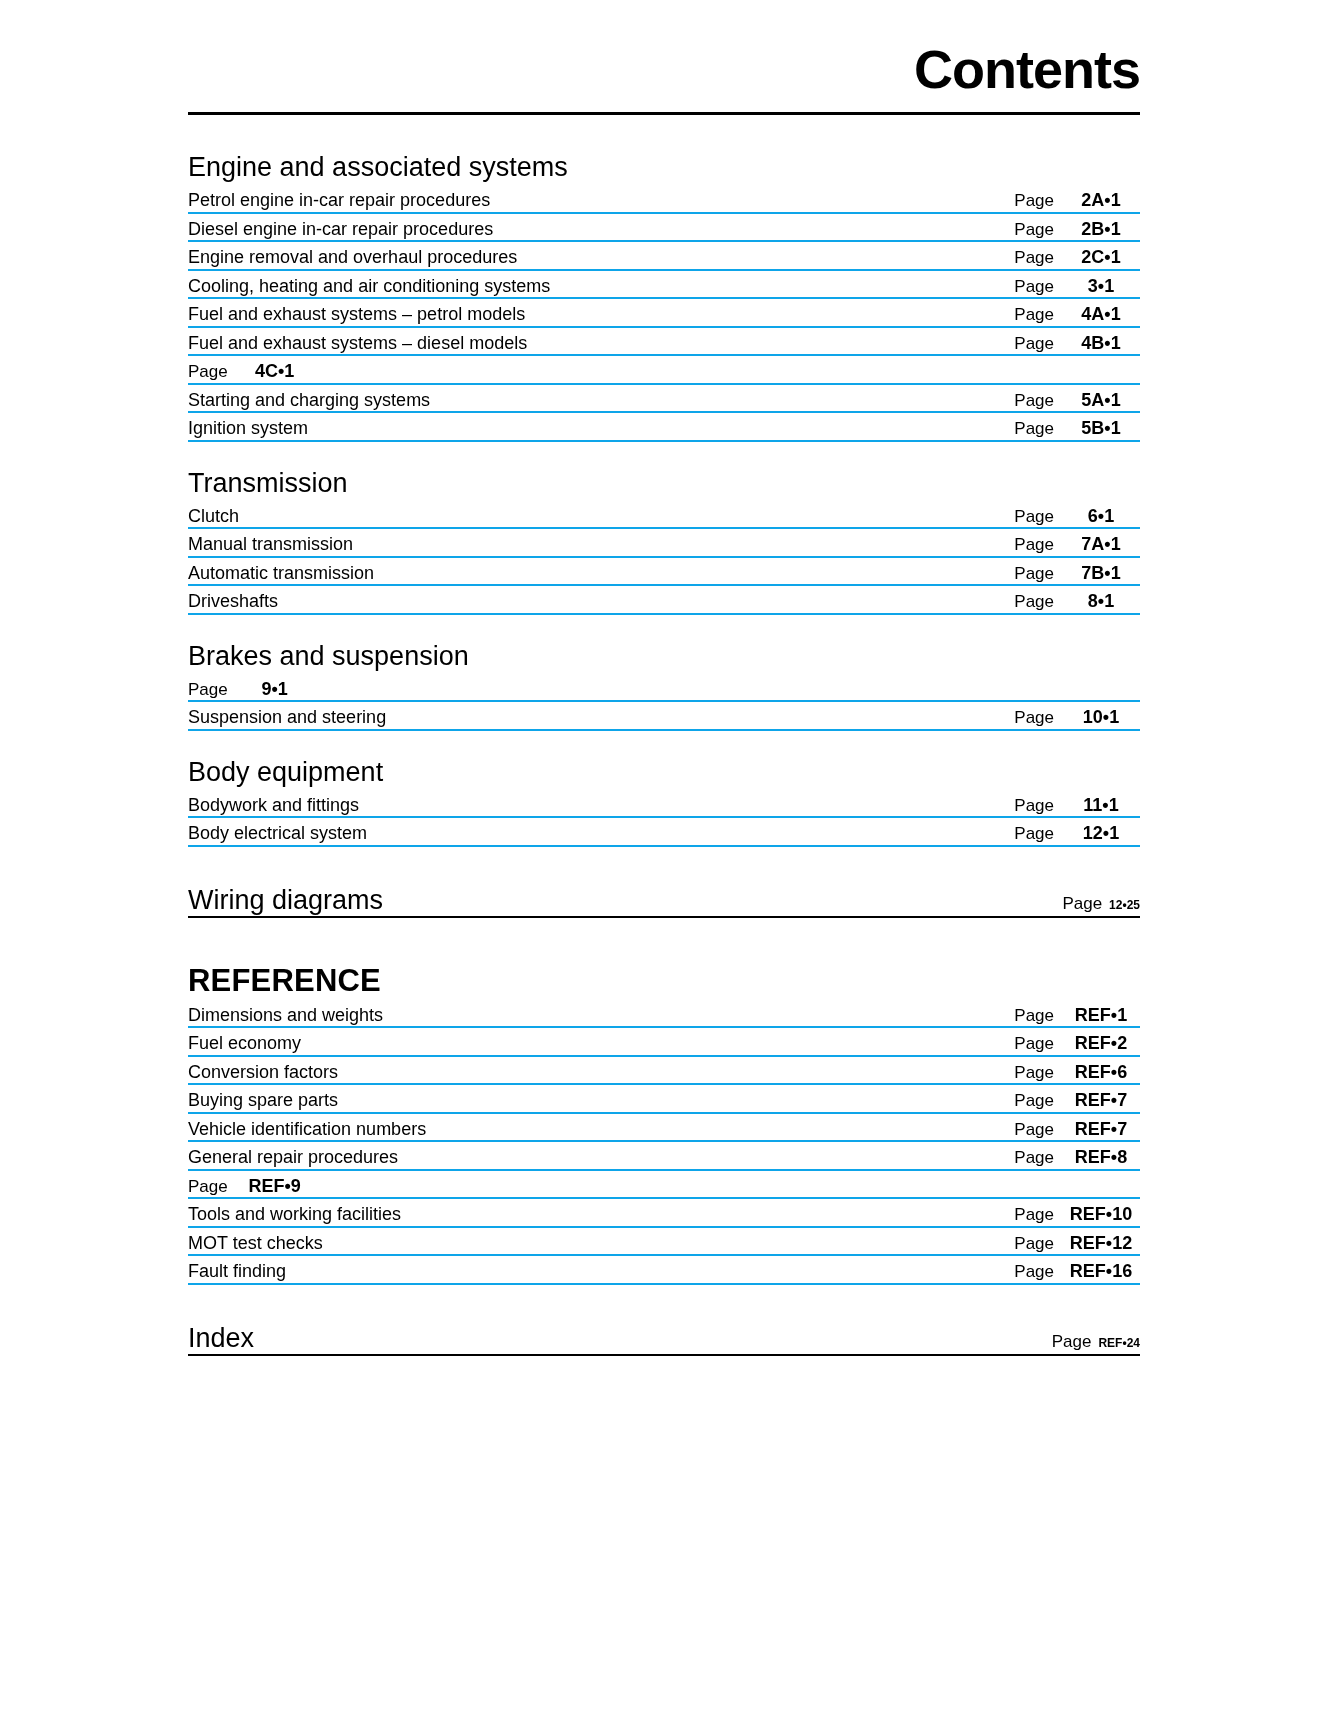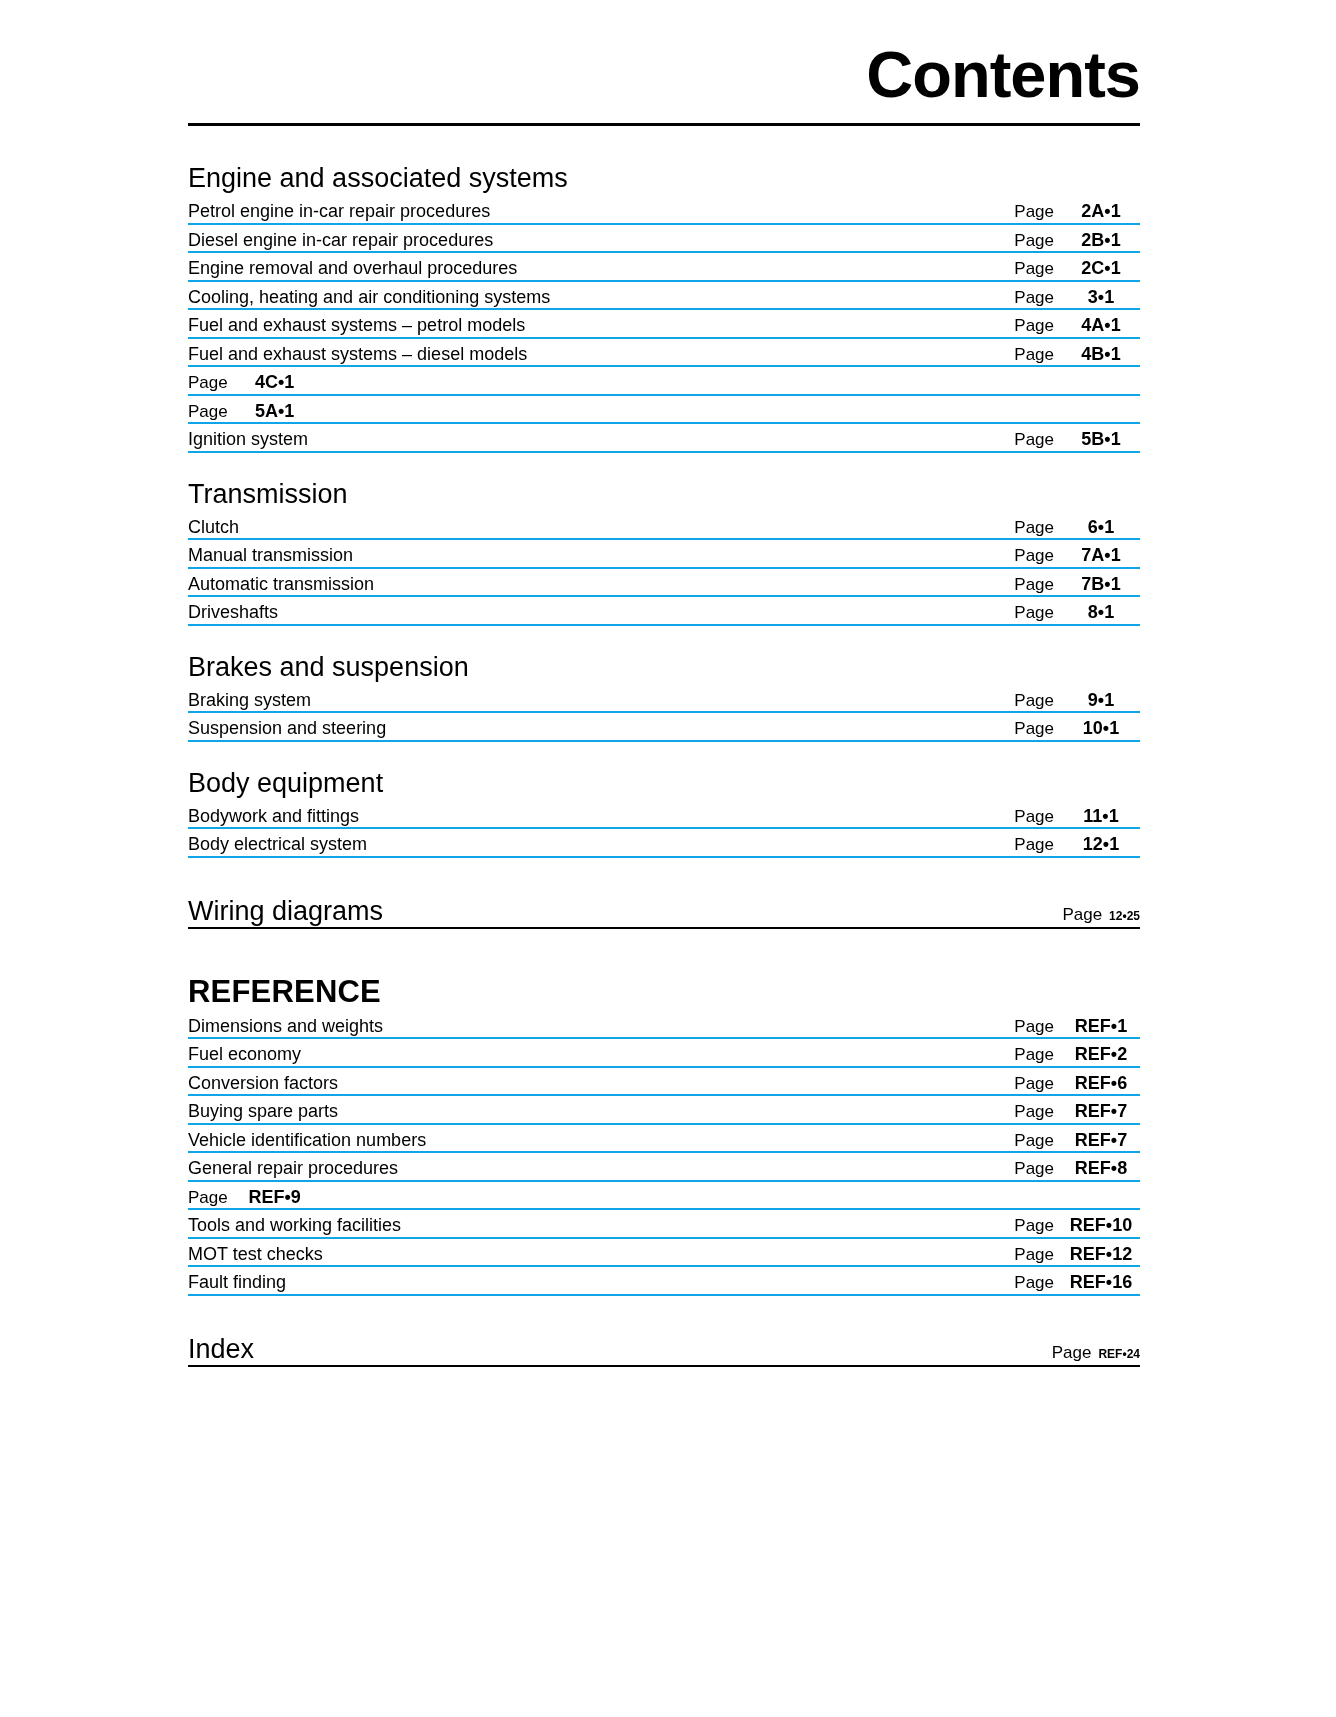--- a/index.html
+++ b/index.html
@@ -27,21 +27,21 @@
   .content-area {
     position: absolute;
     left: 188px;
     top: 0;
     width: 952px;
   }
 
   
   .doc-title {
     text-align: right;
-    font-size: 65px;
+    font-size: 54px;
     font-weight: bold;
     letter-spacing: -1px;
     line-height: 1;
     padding-top: 42px;
     padding-bottom: 10px;
     font-family: "Liberation Sans", sans-serif;
   }
 
   .title-rule {
     border-top: 3px solid #000;
@@ -179,20 +179,21 @@
       <div class="entry">
         <span class="entry-title">Fuel and exhaust systems – diesel models</span>
         <span class="page-word">Page</span>
         <span class="page-ref">4B•1</span>
       </div>
       <div class="entry">
         <span class="page-word">Page</span>
         <span class="page-ref">4C•1</span>
       </div>
       <div class="entry">
+        <span class="entry-title">Starting and charging systems</span>
         <span class="page-word">Page</span>
         <span class="page-ref">5A•1</span>
       </div>
       <div class="entry">
         <span class="entry-title">Ignition system</span>
         <span class="page-word">Page</span>
         <span class="page-ref">5B•1</span>
       </div>
     </div>
 
@@ -216,21 +217,20 @@
       <div class="entry">
         <span class="entry-title">Driveshafts</span>
         <span class="page-word">Page</span>
         <span class="page-ref">8•1</span>
       </div>
     </div>
 
     <div class="group-heading">Brakes and suspension</div>
     <div>
       <div class="entry">
-        <span class="entry-title">Braking system</span>
         <span class="page-word">Page</span>
         <span class="page-ref">9•1</span>
       </div>
       <div class="entry">
         <span class="entry-title">Suspension and steering</span>
         <span class="page-word">Page</span>
         <span class="page-ref">10•1</span>
       </div>
     </div>
 

